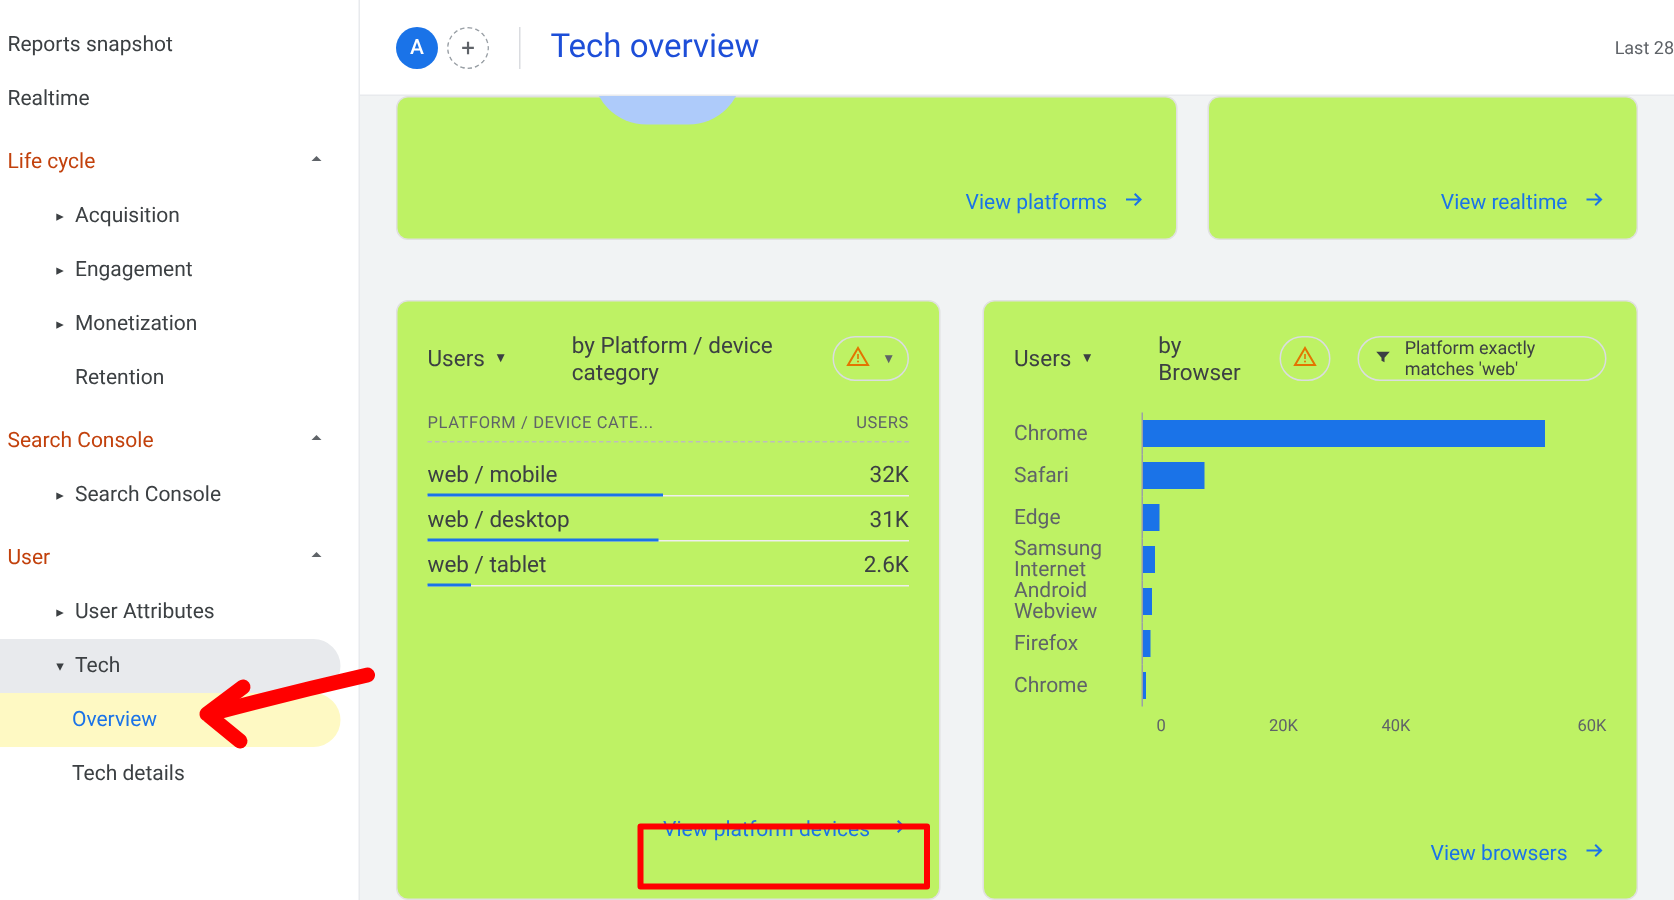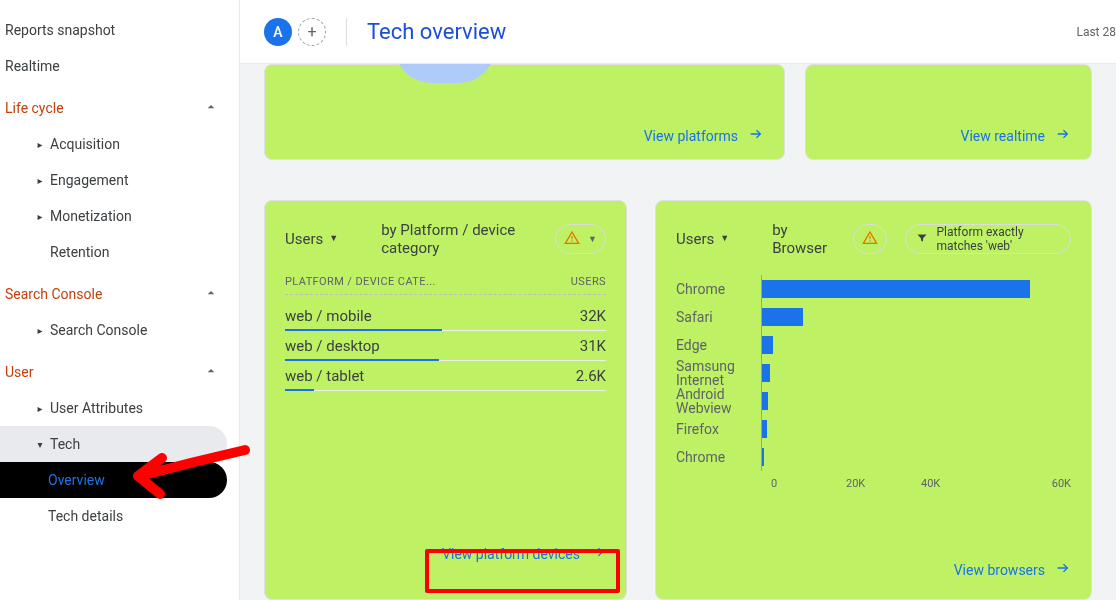--- a/index.html
+++ b/index.html
@@ -49,21 +49,21 @@
     font-size: 10px;
     color: #3c4043;
   }
   .side-item.no-caret .caret { visibility: hidden; }
   .side-item.active-group {
     background: #e8eaed;
     border-radius: 0 18px 18px 0;
     margin-right: 12px;
   }
   .side-item.active-sub {
-    background: #000000;
+    background: #fef9c3;
     color: #1a73e8;
     border-radius: 0 18px 18px 0;
     margin-right: 12px;
   }
   .chev svg { width: 16px; height: 16px; fill: #5f6368; }
 
   
   .hand-arrow {
     position: absolute;
     left: 130px;

